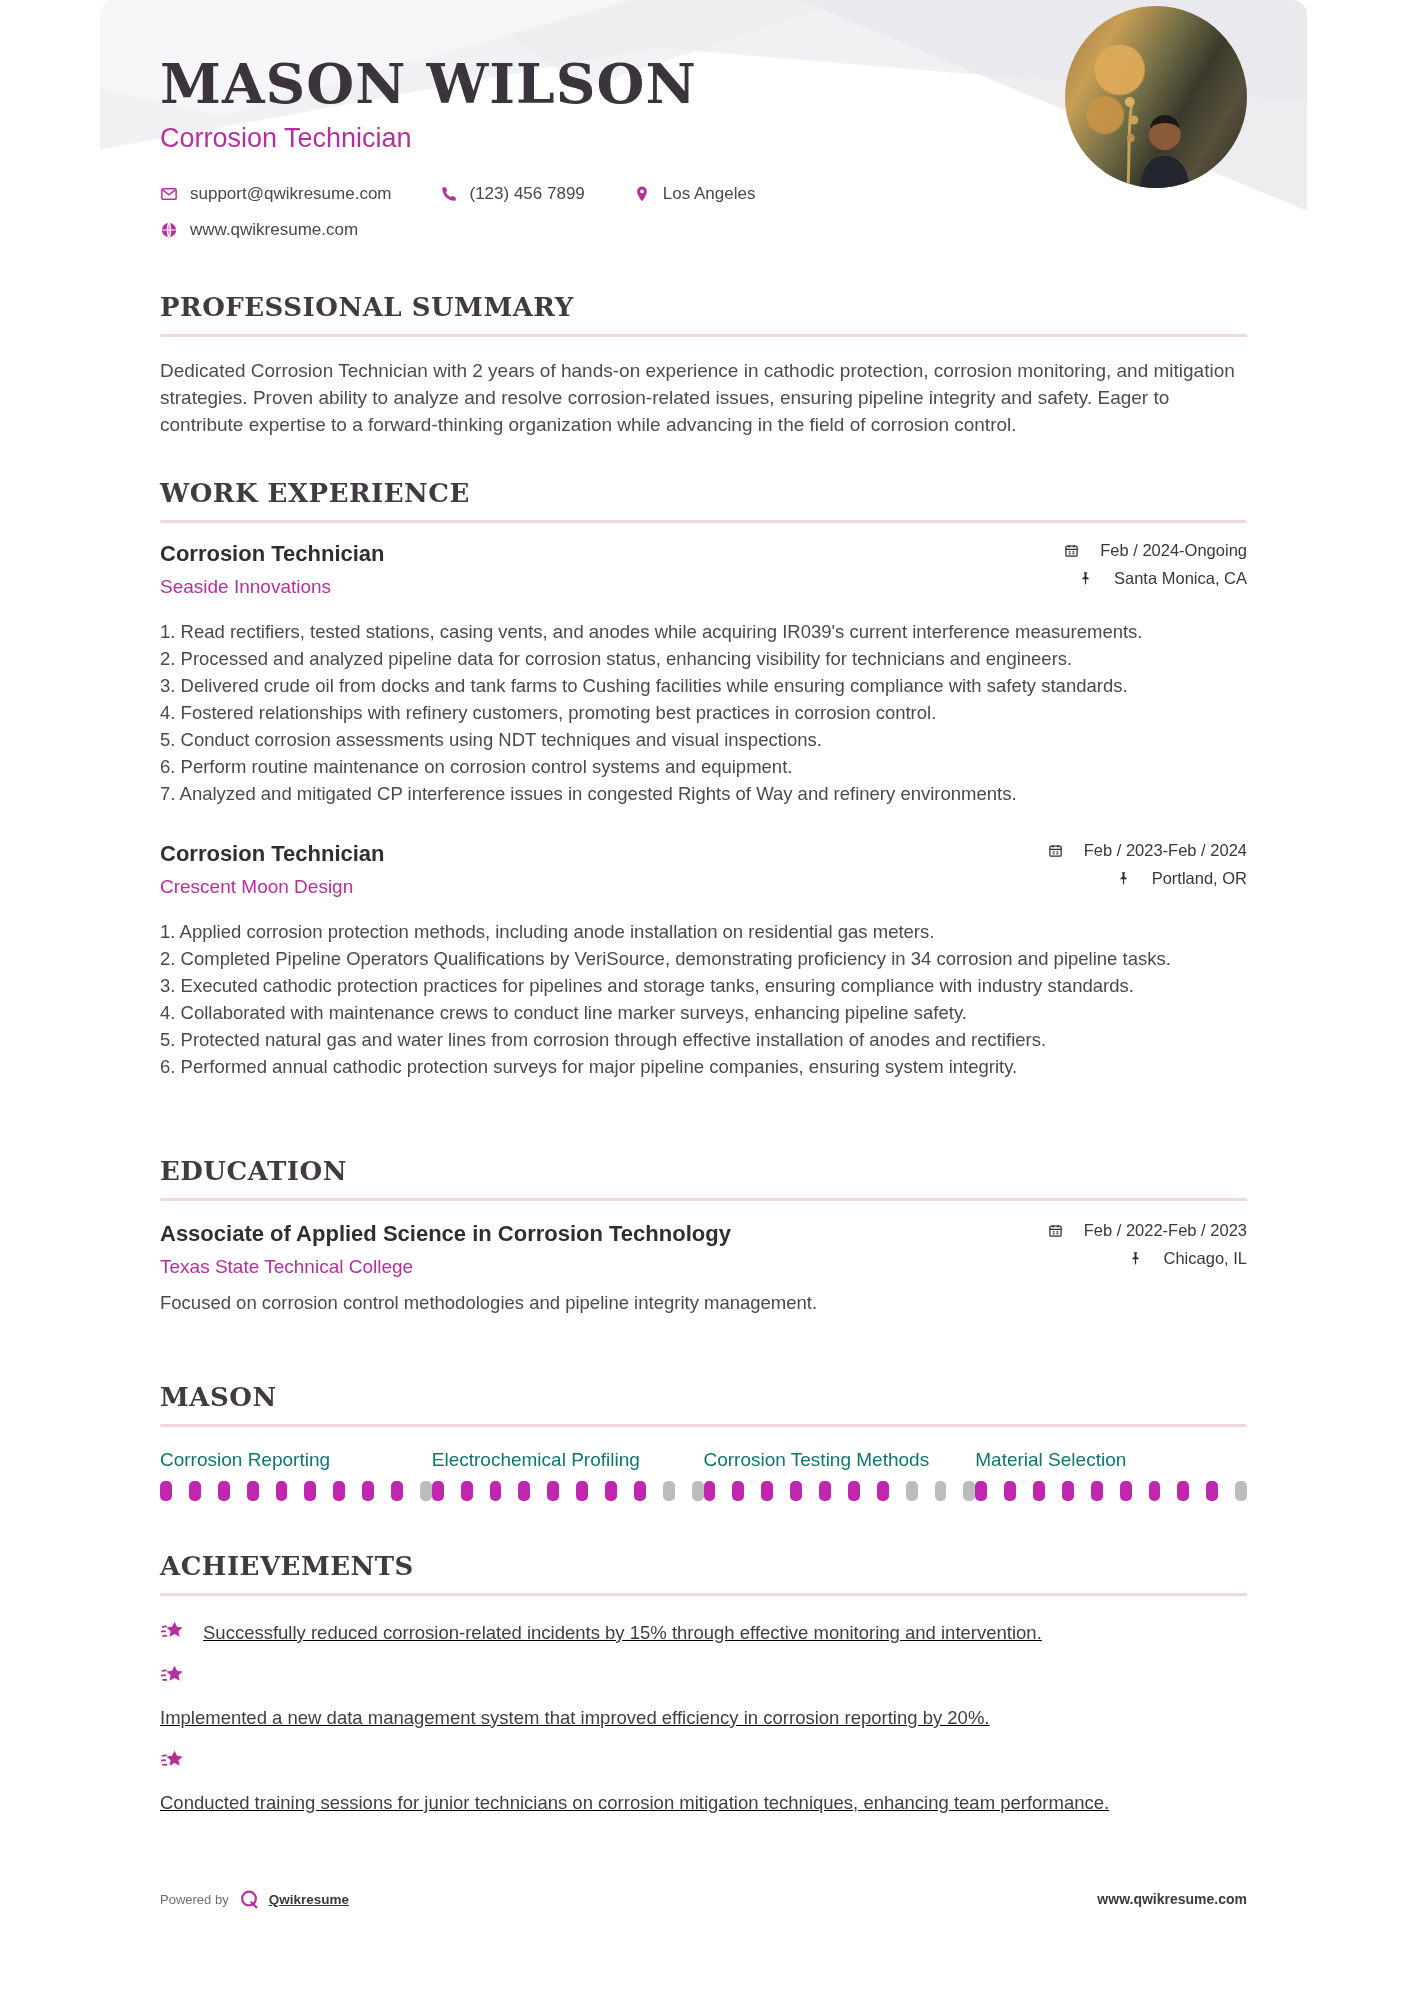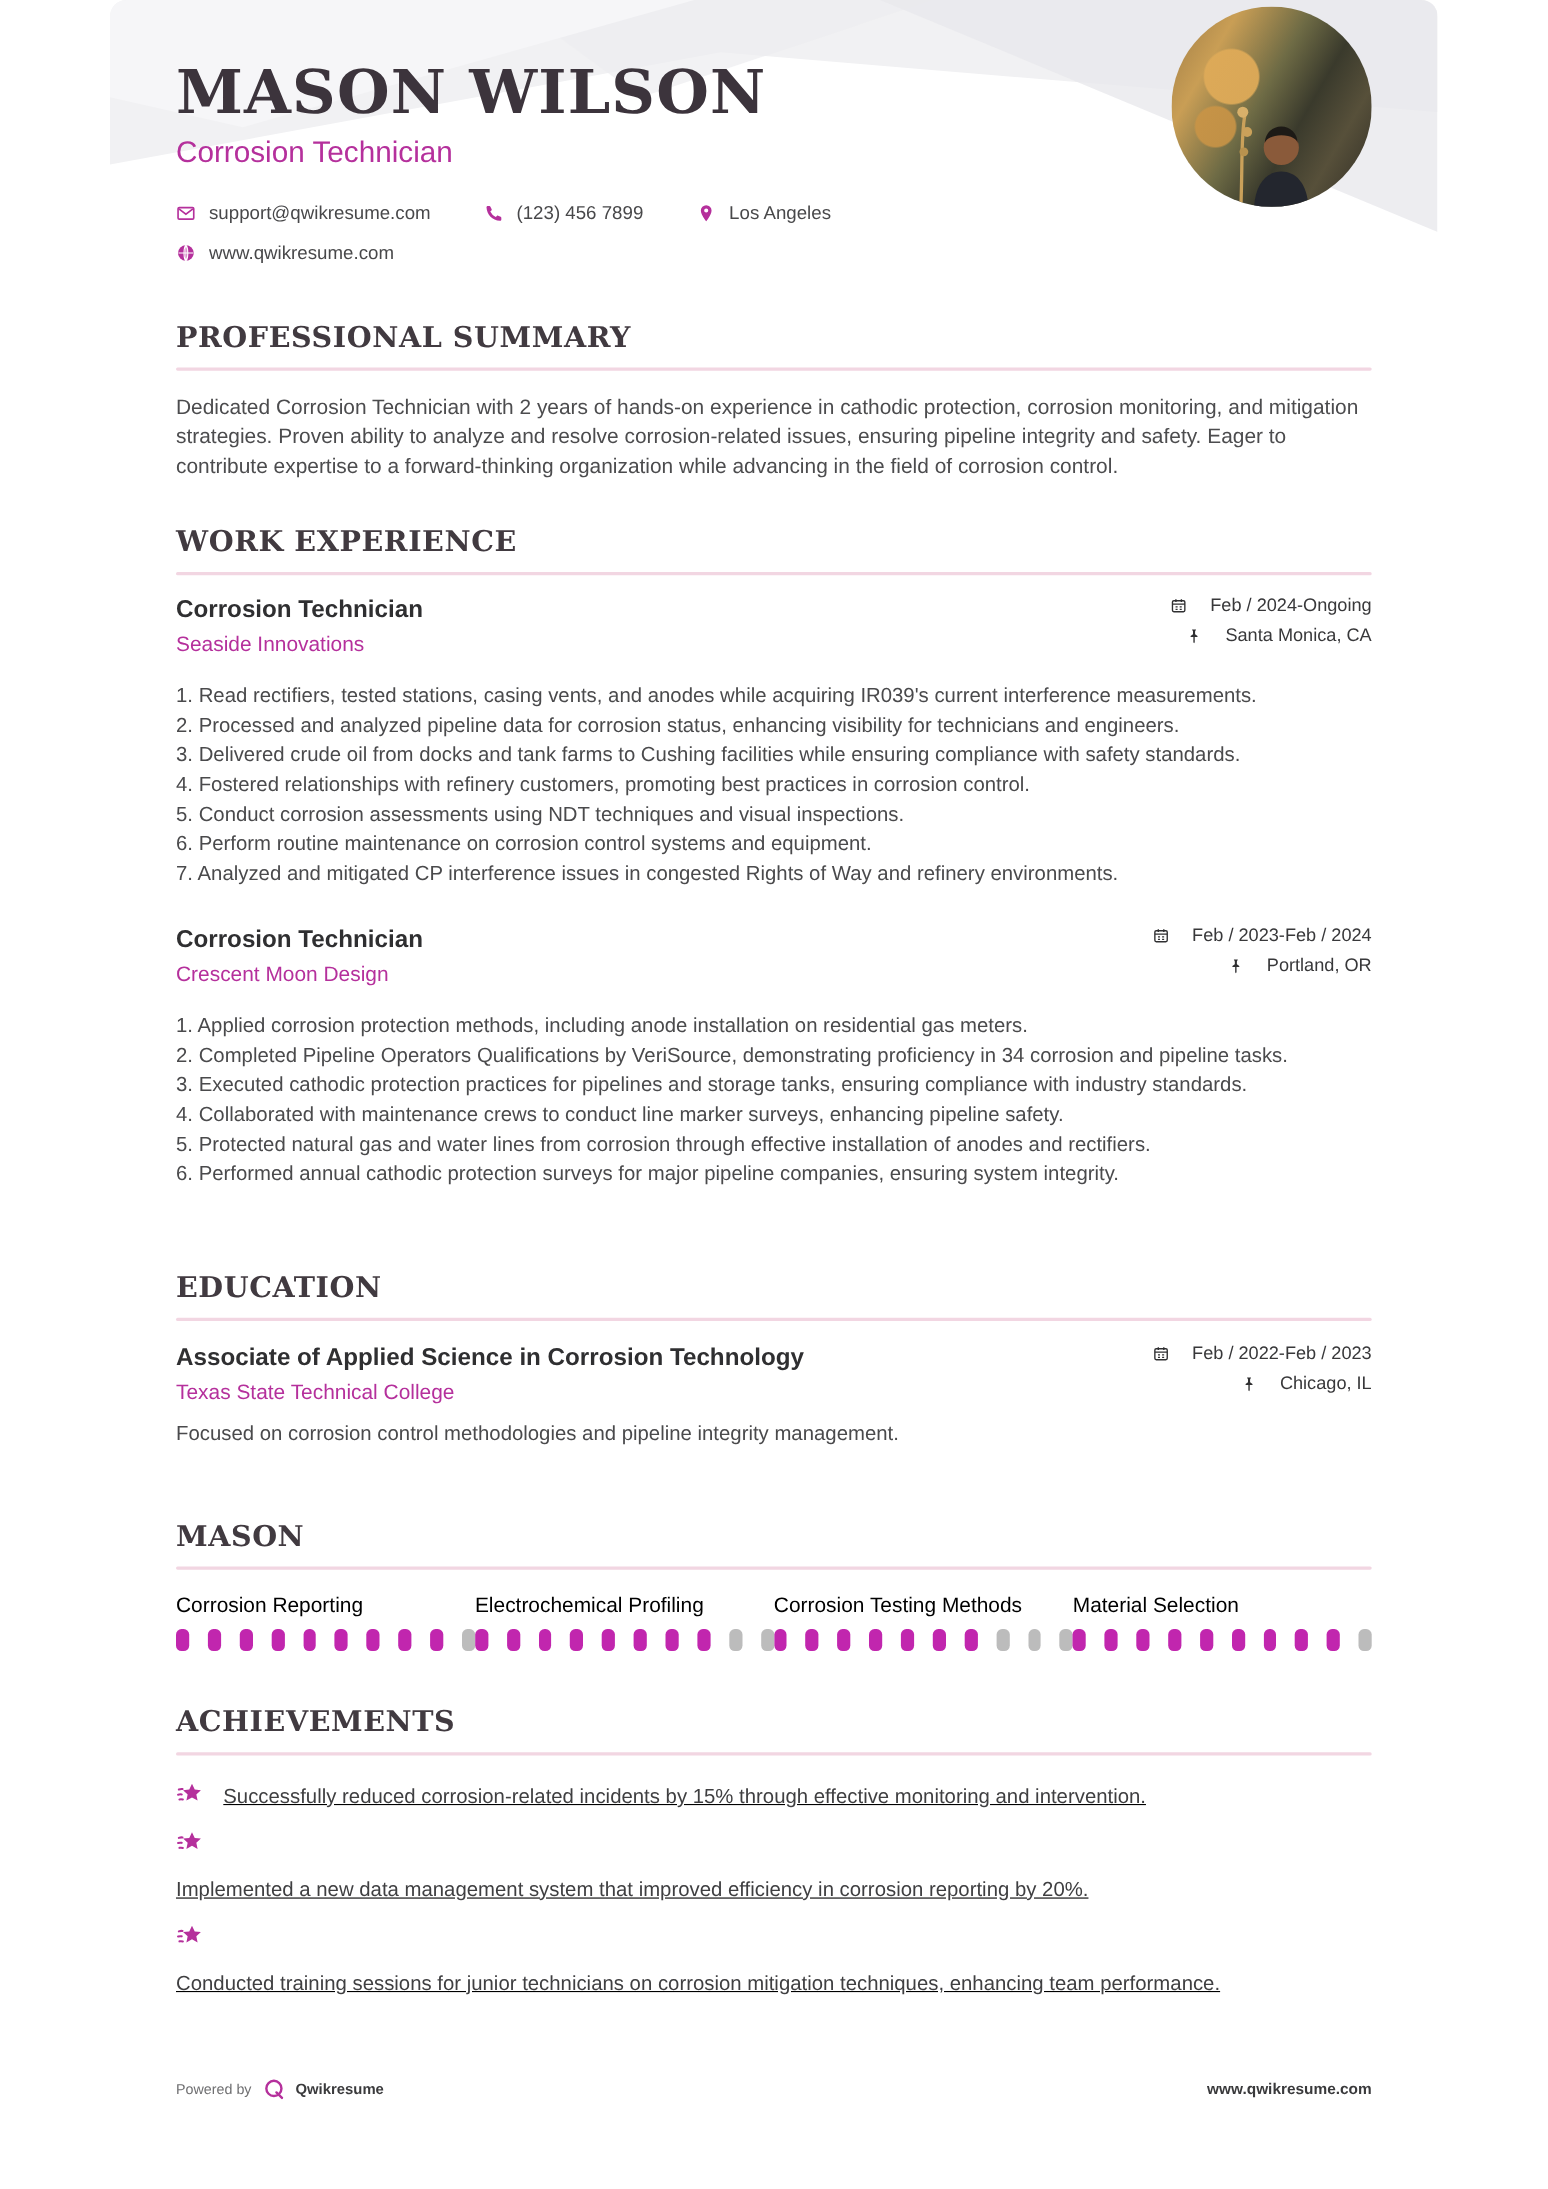--- a/index.html
+++ b/index.html
@@ -67,40 +67,40 @@
 
   .education { margin-top:76px; }
   .edu-head { display:flex; justify-content:space-between; align-items:flex-start; margin-top:20px; }
   .degree { font-size:22px; font-weight:600; color:#2f2f31; }
   .school { margin-top:9px; font-size:19px; color:#b5309c; }
   .edu-desc { margin-top:14px; font-size:18.5px; color:#4a4a4c; }
 
   .skills { margin-top:68px; }
   .skills-row { display:flex; margin-top:22px; }
   .skill { width:25%; }
-  .skill-name { font-size:19px; color:#000000; }
+  .skill-name { font-size:19px; color:#0f766e; }
   .dots { display:flex; gap:17px; margin-top:10px; }
   .dot { width:14px; height:20px; border-radius:5px; background:#bcbcbc; display:inline-block; }
   .dot.filled { background:#c126ae; }
 
   .achievements { margin-top:50px; }
   .ach-list { margin-top:24px;text-decoration:underline; }
   .ach-item { display:flex; align-items:flex-start; gap:16px; }
   .ach-item + .ach-item { margin-top:18px;flex-direction:column; }
   .aicon { width:27px; height:27px; color:#b5309c; flex:0 0 auto; margin-top:-2px; }
   .ach-text { font-size:18.5px; line-height:26px; color:#3f3f41; }
 
   footer {
     position:absolute; left:60px; right:60px; bottom:80px;
     display:flex; justify-content:space-between; align-items:center;
   }
   .powered { display:flex; align-items:center; gap:9px; }
   .powered-label { font-size:13px; color:#6f6f71; }
   .brand-icon { width:22px; height:22px; color:#b5309c; }
-  .brand-link { font-size:13.5px; font-weight:700; color:#3a3a3c; cursor:pointer; }
+  .brand-link { font-size:13.5px; font-weight:700; color:#3a3a3c; text-decoration:underline; cursor:pointer; }
   .site-link { font-size:14px; font-weight:600; color:#3a3a3c; cursor:pointer; }
 </style>
 </head>
 <body>
 
 <div class="page">
   <div class="header-bg">
     <div class="facet f1"></div>
     <div class="facet f4"></div>
     <div class="facet f2"></div>

